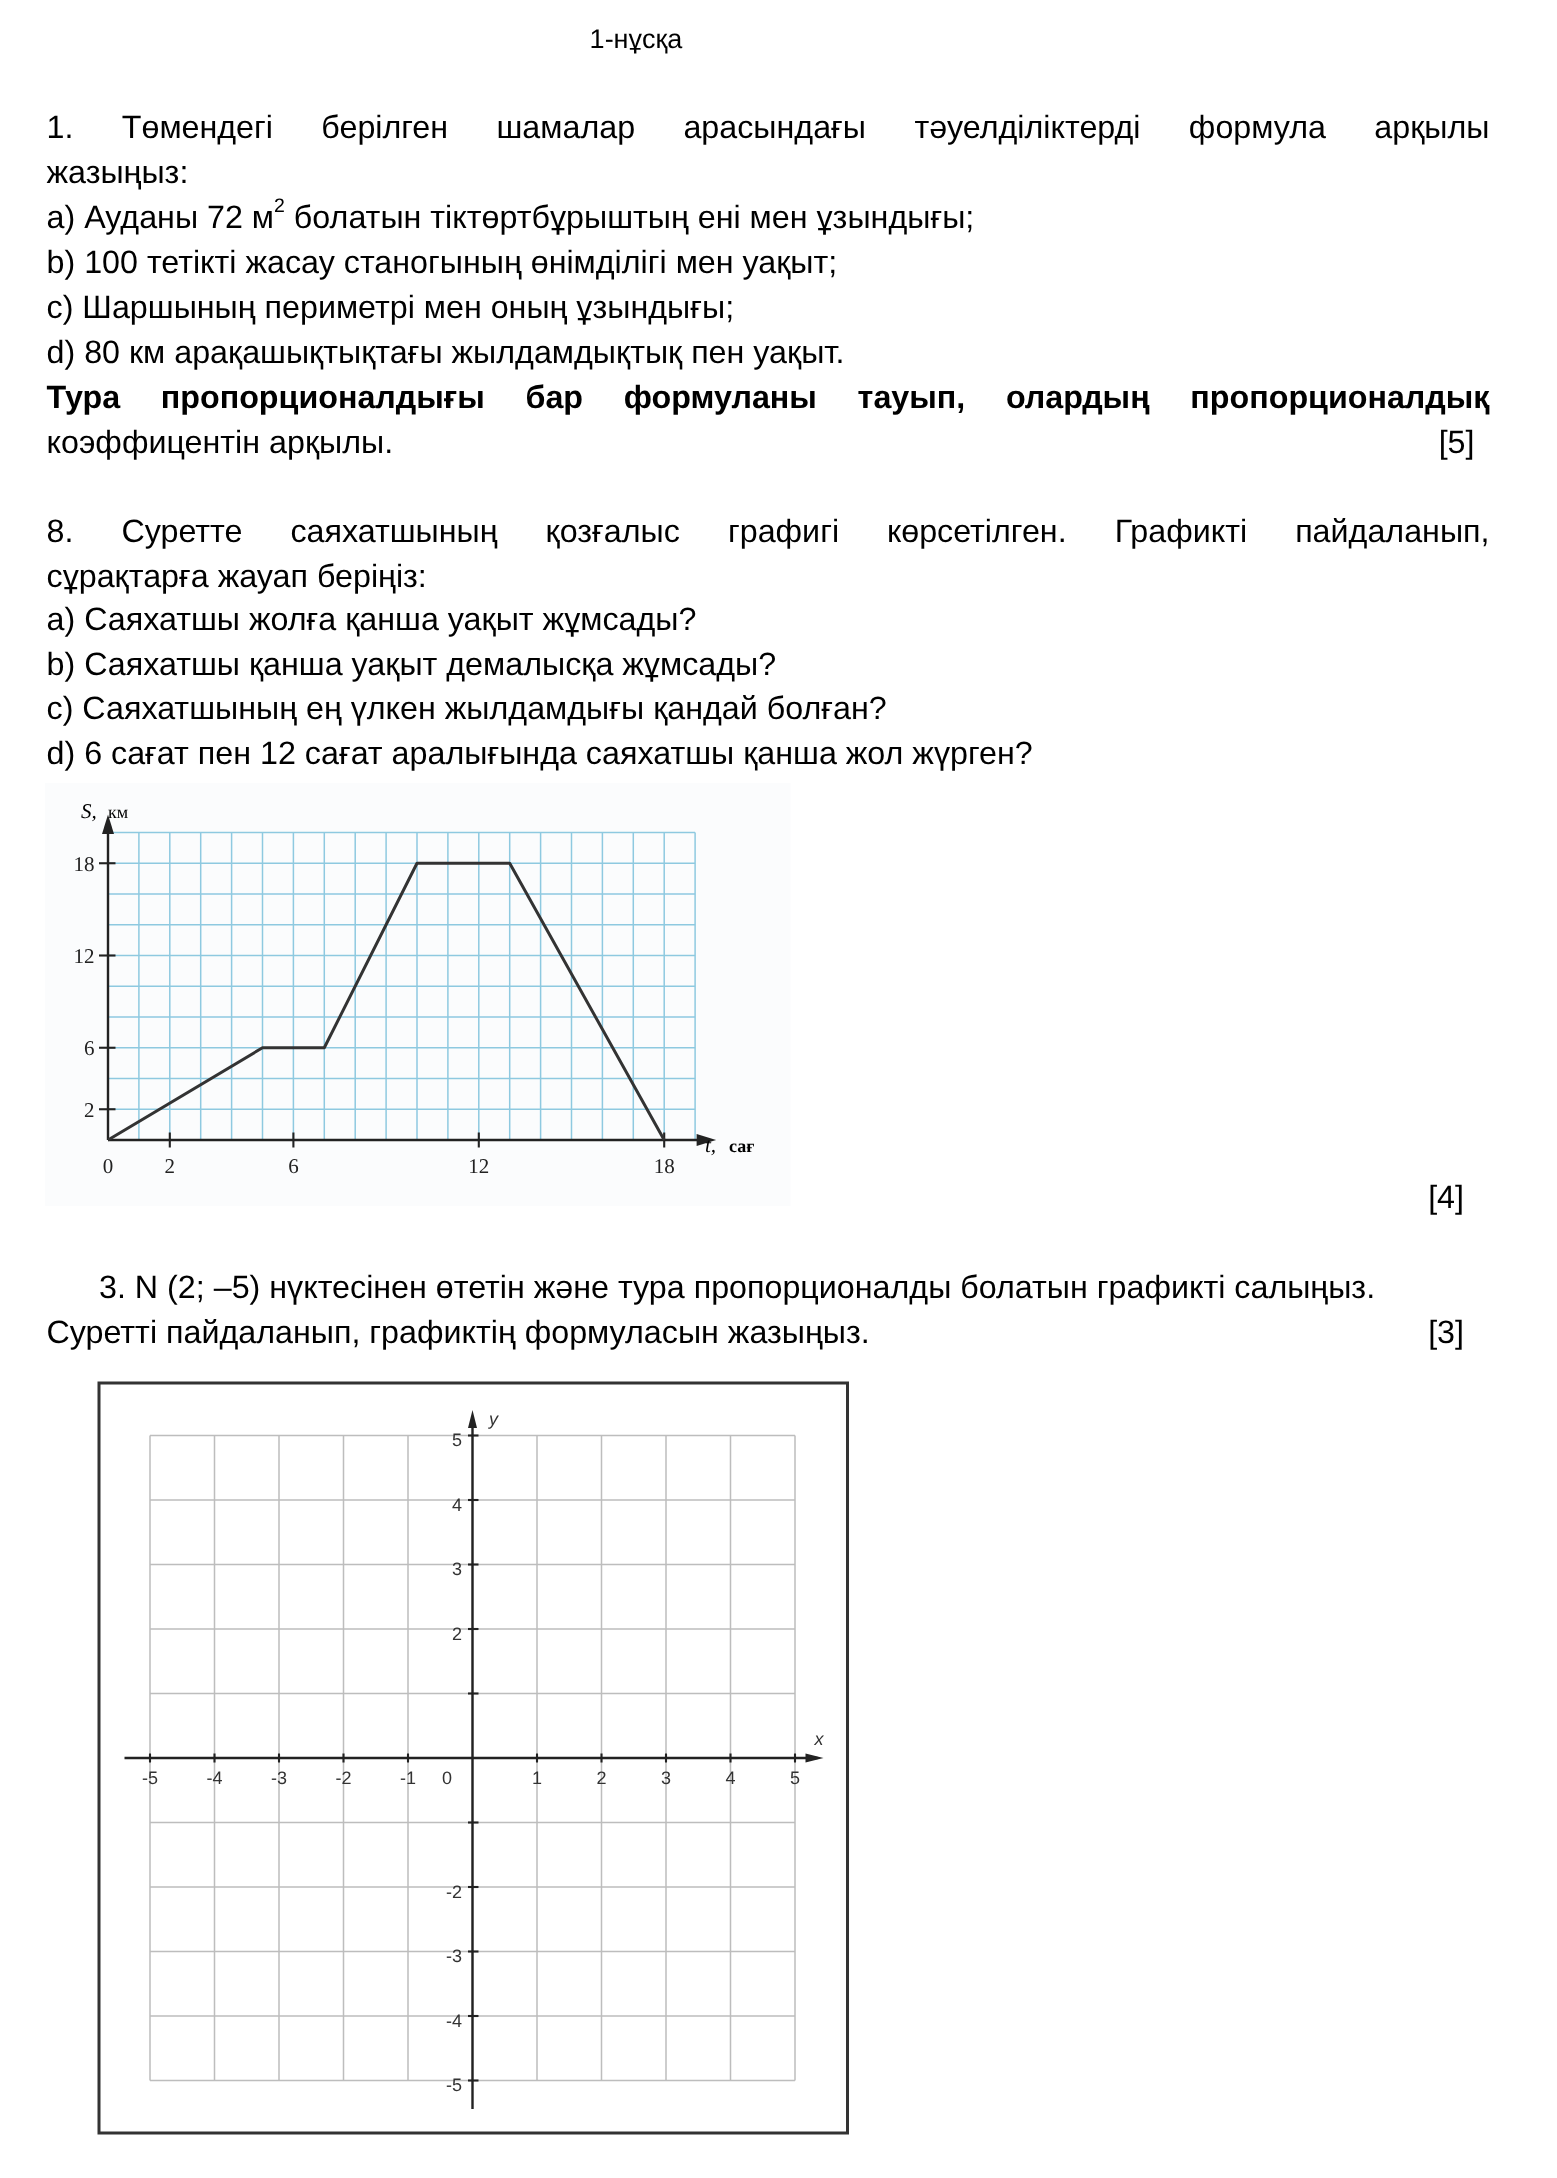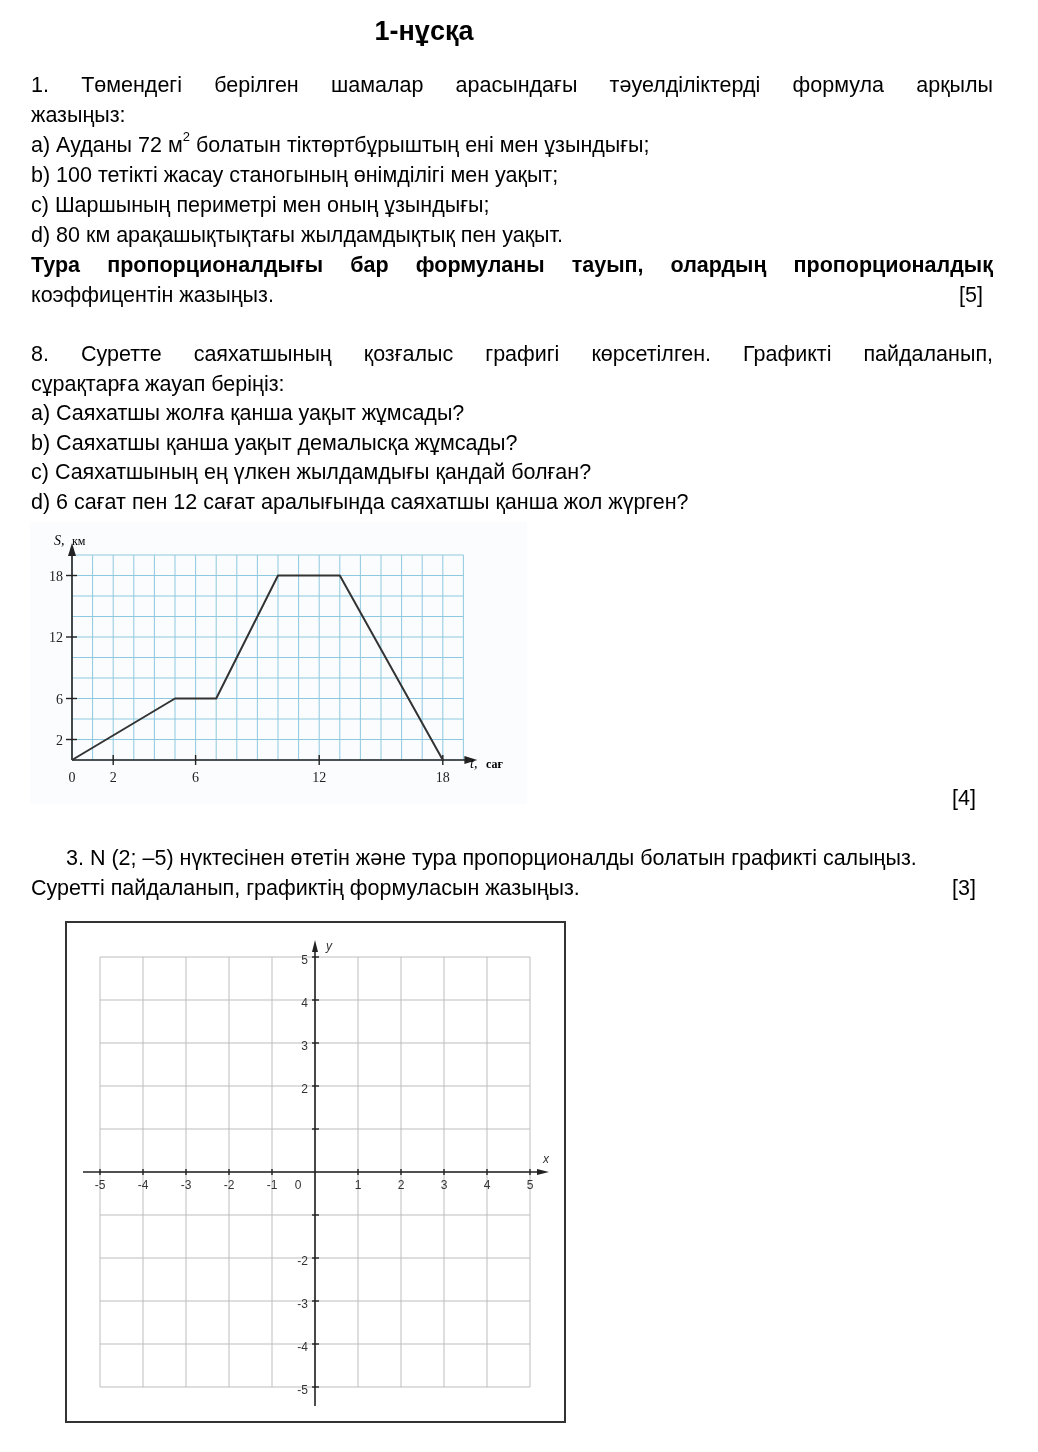--- a/index.html
+++ b/index.html
@@ -1,41 +1,41 @@
 <!DOCTYPE html>
 <html><head>
 <meta charset="utf-8">
 <style>
   html, body { margin: 0; padding: 0; background: #ffffff; }
   body {
     width: 1038px; height: 1452px; position: relative; overflow: hidden;
     font-family: "Liberation Sans", sans-serif; color: #000; font-size: 21.5px;
   }
   .abs { position: absolute; }
-  .title { left: 0; width: 848px; top: 16px; text-align: center; font-weight: bold; font-size: 27px; }
+  .title { left: 0; width: 848px; top: 16px; text-align: center; font-weight: normal; font-size: 18px; }
   .line { left: 31px; white-space: nowrap; }
   .just { left: 31px; width: 962px; text-align: justify; text-align-last: justify; white-space: nowrap; }
   .score { right: 60px; }
   sup { font-size: 13px; vertical-align: top; position: relative; top: -4px; }
   svg text { font-family: "Liberation Serif", serif; }
   .plane-text { font-family: "Liberation Sans", sans-serif; }
 </style>
 </head>
 <body>
 
 <div class="abs title">1-нұсқа</div>
 
 <div class="abs just" style="top:73px;">1. Төмендегі берілген шамалар арасындағы тәуелділіктерді формула арқылы</div>
 <div class="abs line" style="top:103px;">жазыңыз:</div>
 <div class="abs line" style="top:133px;"><span>a) Ауданы 72 м</span><sup>2</sup><span> болатын тіктөртбұрыштың ені мен ұзындығы;</span></div>
 <div class="abs line" style="top:163px;">b) 100 тетікті жасау станогының өнімділігі мен уақыт;</div>
 <div class="abs line" style="top:193px;">c) Шаршының периметрі мен оның ұзындығы;</div>
 <div class="abs line" style="top:223px;">d) 80 км арақашықтықтағы жылдамдықтық пен уақыт.</div>
 <div class="abs just" style="top:253px;font-weight:bold;">Тура пропорционалдығы бар формуланы тауып, олардың пропорционалдық</div>
-<div class="abs line" style="top:283px;">коэффицентін жазыңыз.</div>
+<div class="abs line" style="top:283px;">коэффицентін арқылы.</div>
 <div class="abs score" style="top:283px; right:55px;">[5]</div>
 
 <div class="abs just" style="top:342px;">8. Суретте саяхатшының қозғалыс графигі көрсетілген. Графикті пайдаланып,</div>
 <div class="abs line" style="top:372px;">сұрақтарға жауап беріңіз:</div>
 <div class="abs line" style="top:401px;">a) Саяхатшы жолға қанша уақыт жұмсады?</div>
 <div class="abs line" style="top:431px;">b) Саяхатшы қанша уақыт демалысқа жұмсады?</div>
 <div class="abs line" style="top:460px;">c) Саяхатшының ең үлкен жылдамдығы қандай болған?</div>
 <div class="abs line" style="top:490px;">d) 6 сағат пен 12 сағат аралығында саяхатшы қанша жол жүрген?</div>
 
 <svg class="abs" id="motion-chart" style="left:0; top:0;" width="1038" height="820">

